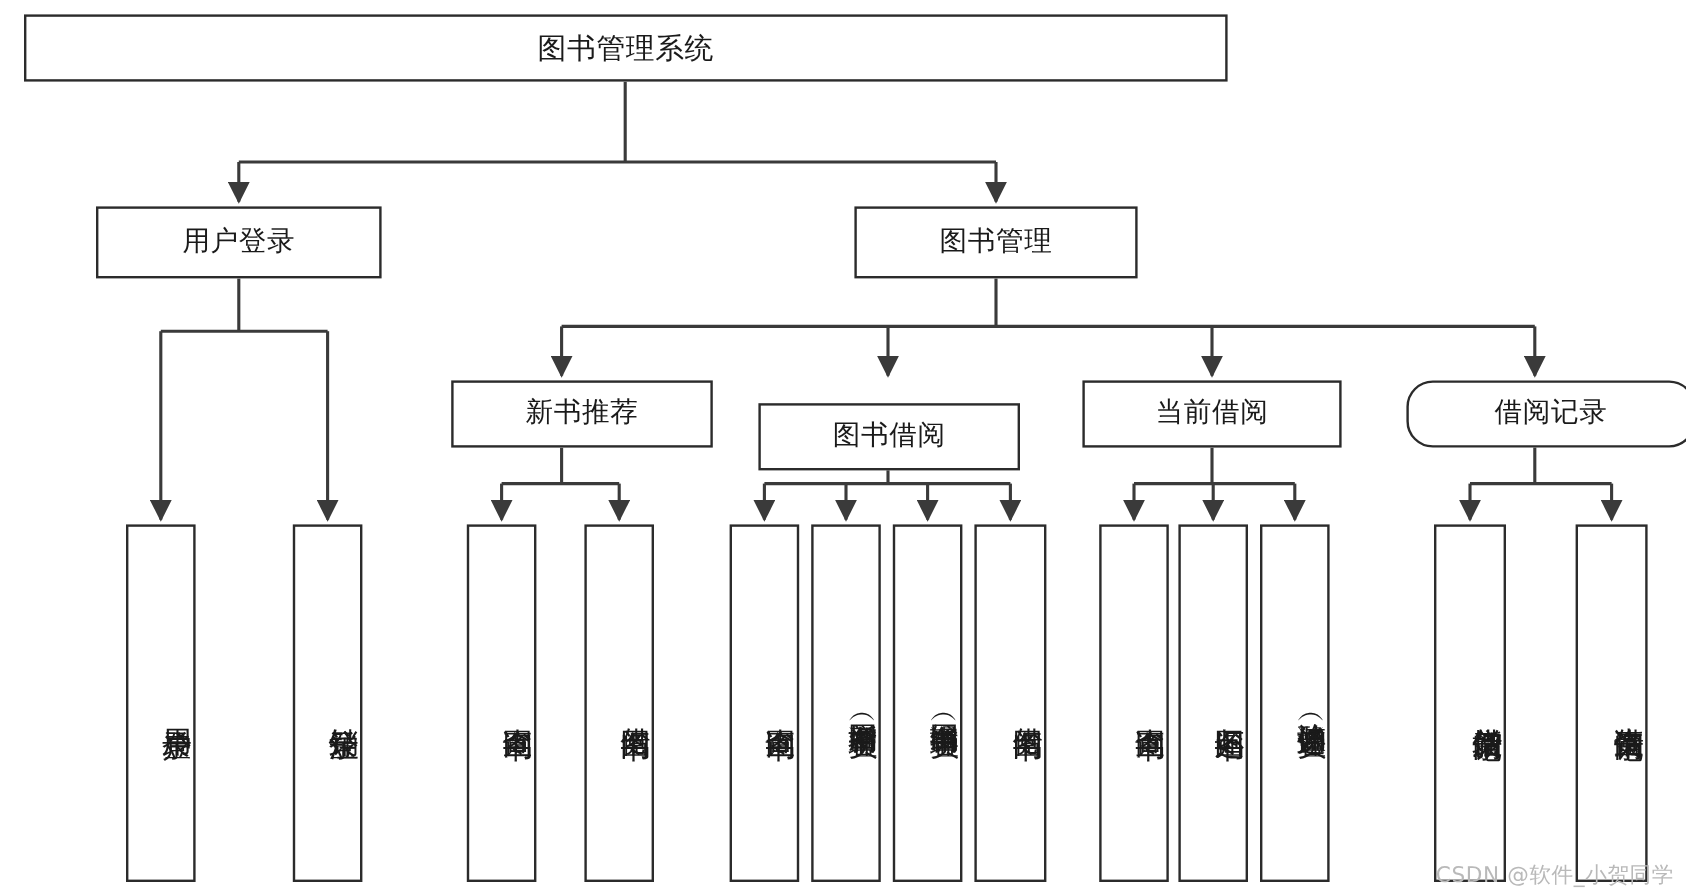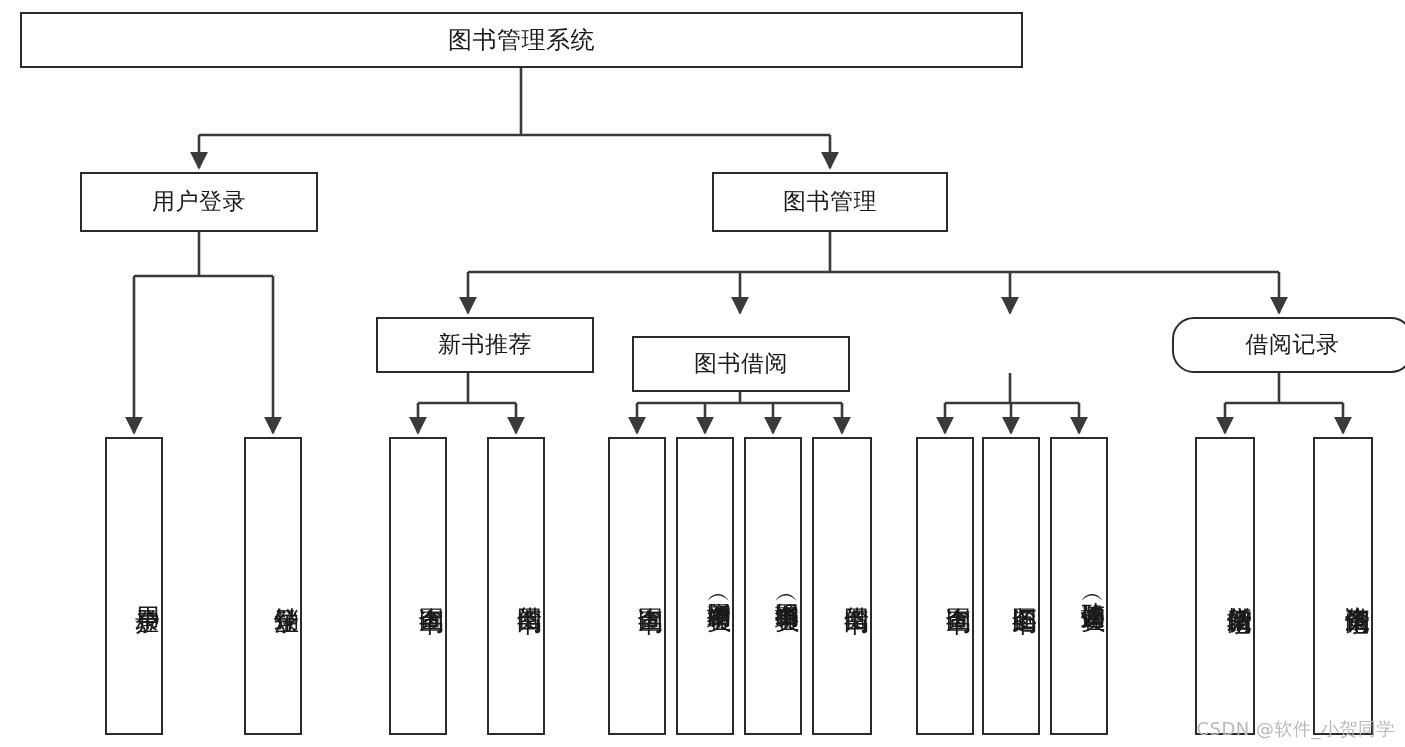--- a/index.html
+++ b/index.html
@@ -138,20 +138,23 @@
   <div class="node node-h" id="node-l2-1" style="left: 712px; top: 172px; width: 236px; height: 60px;">
     <span>图书管理</span>
   </div>
 
   <div class="node node-h" id="node-l3-0" style="left: 360px; top: 317px; width: 218px; height: 56px; margin-left: 16px;">
     <span>新书推荐</span>
   </div>
   <div class="node node-h" id="node-l3-1" style="left: 632px; top: 317px; width: 218px; height: 56px; margin-top: 19px;">
     <span>图书借阅</span>
   </div>
+  <div class="node node-h" id="node-l3-2" style="left: 902px; top: 317px; width: 216px; height: 56px;">
+    <span>当前借阅</span>
+  </div>
   <div class="node node-h" id="node-l3-3" style="left: 1172px; top: 317px; width: 241px; height: 56px; border-radius: 22px;">
     <span>借阅记录</span>
   </div>
 
   <div class="node node-v" id="node-leaf-0" style="left: 105px; top: 437px; width: 58px; height: 298px;">
     <span>用户登录</span>
   </div>
   <div class="node node-v" id="node-leaf-1" style="left: 244px; top: 437px; width: 58px; height: 298px;">
     <span>注销登录</span>
   </div>

